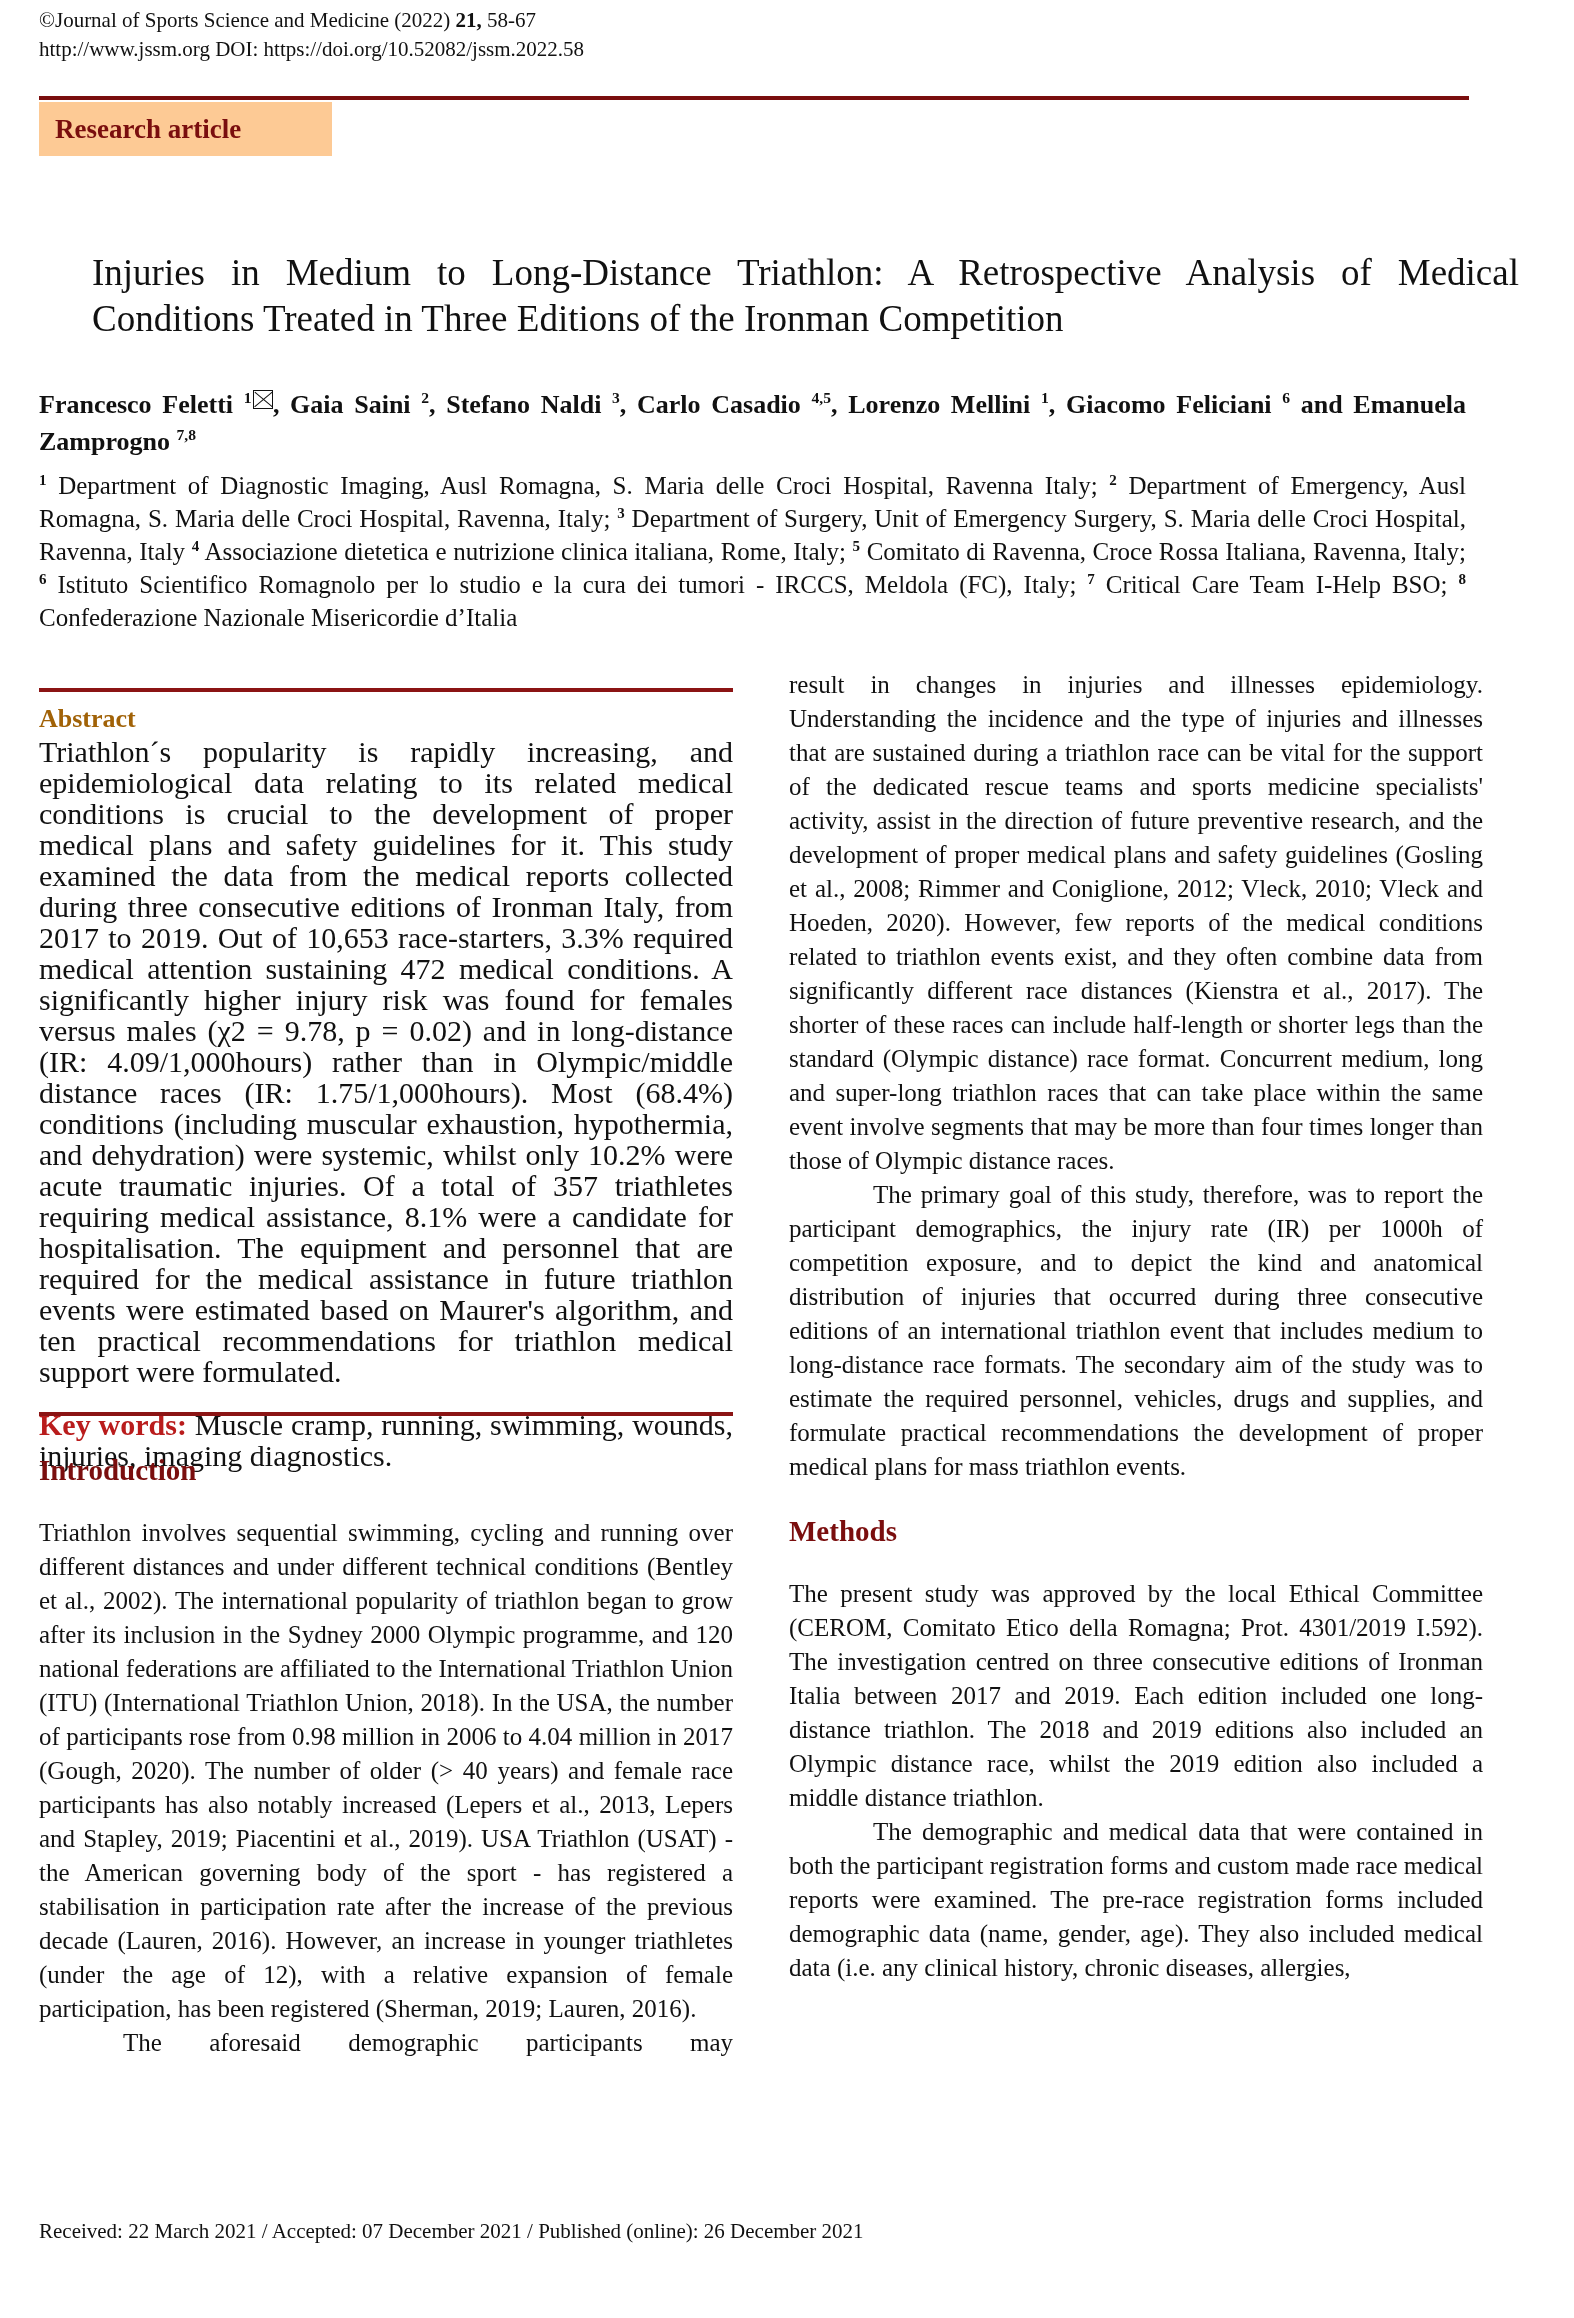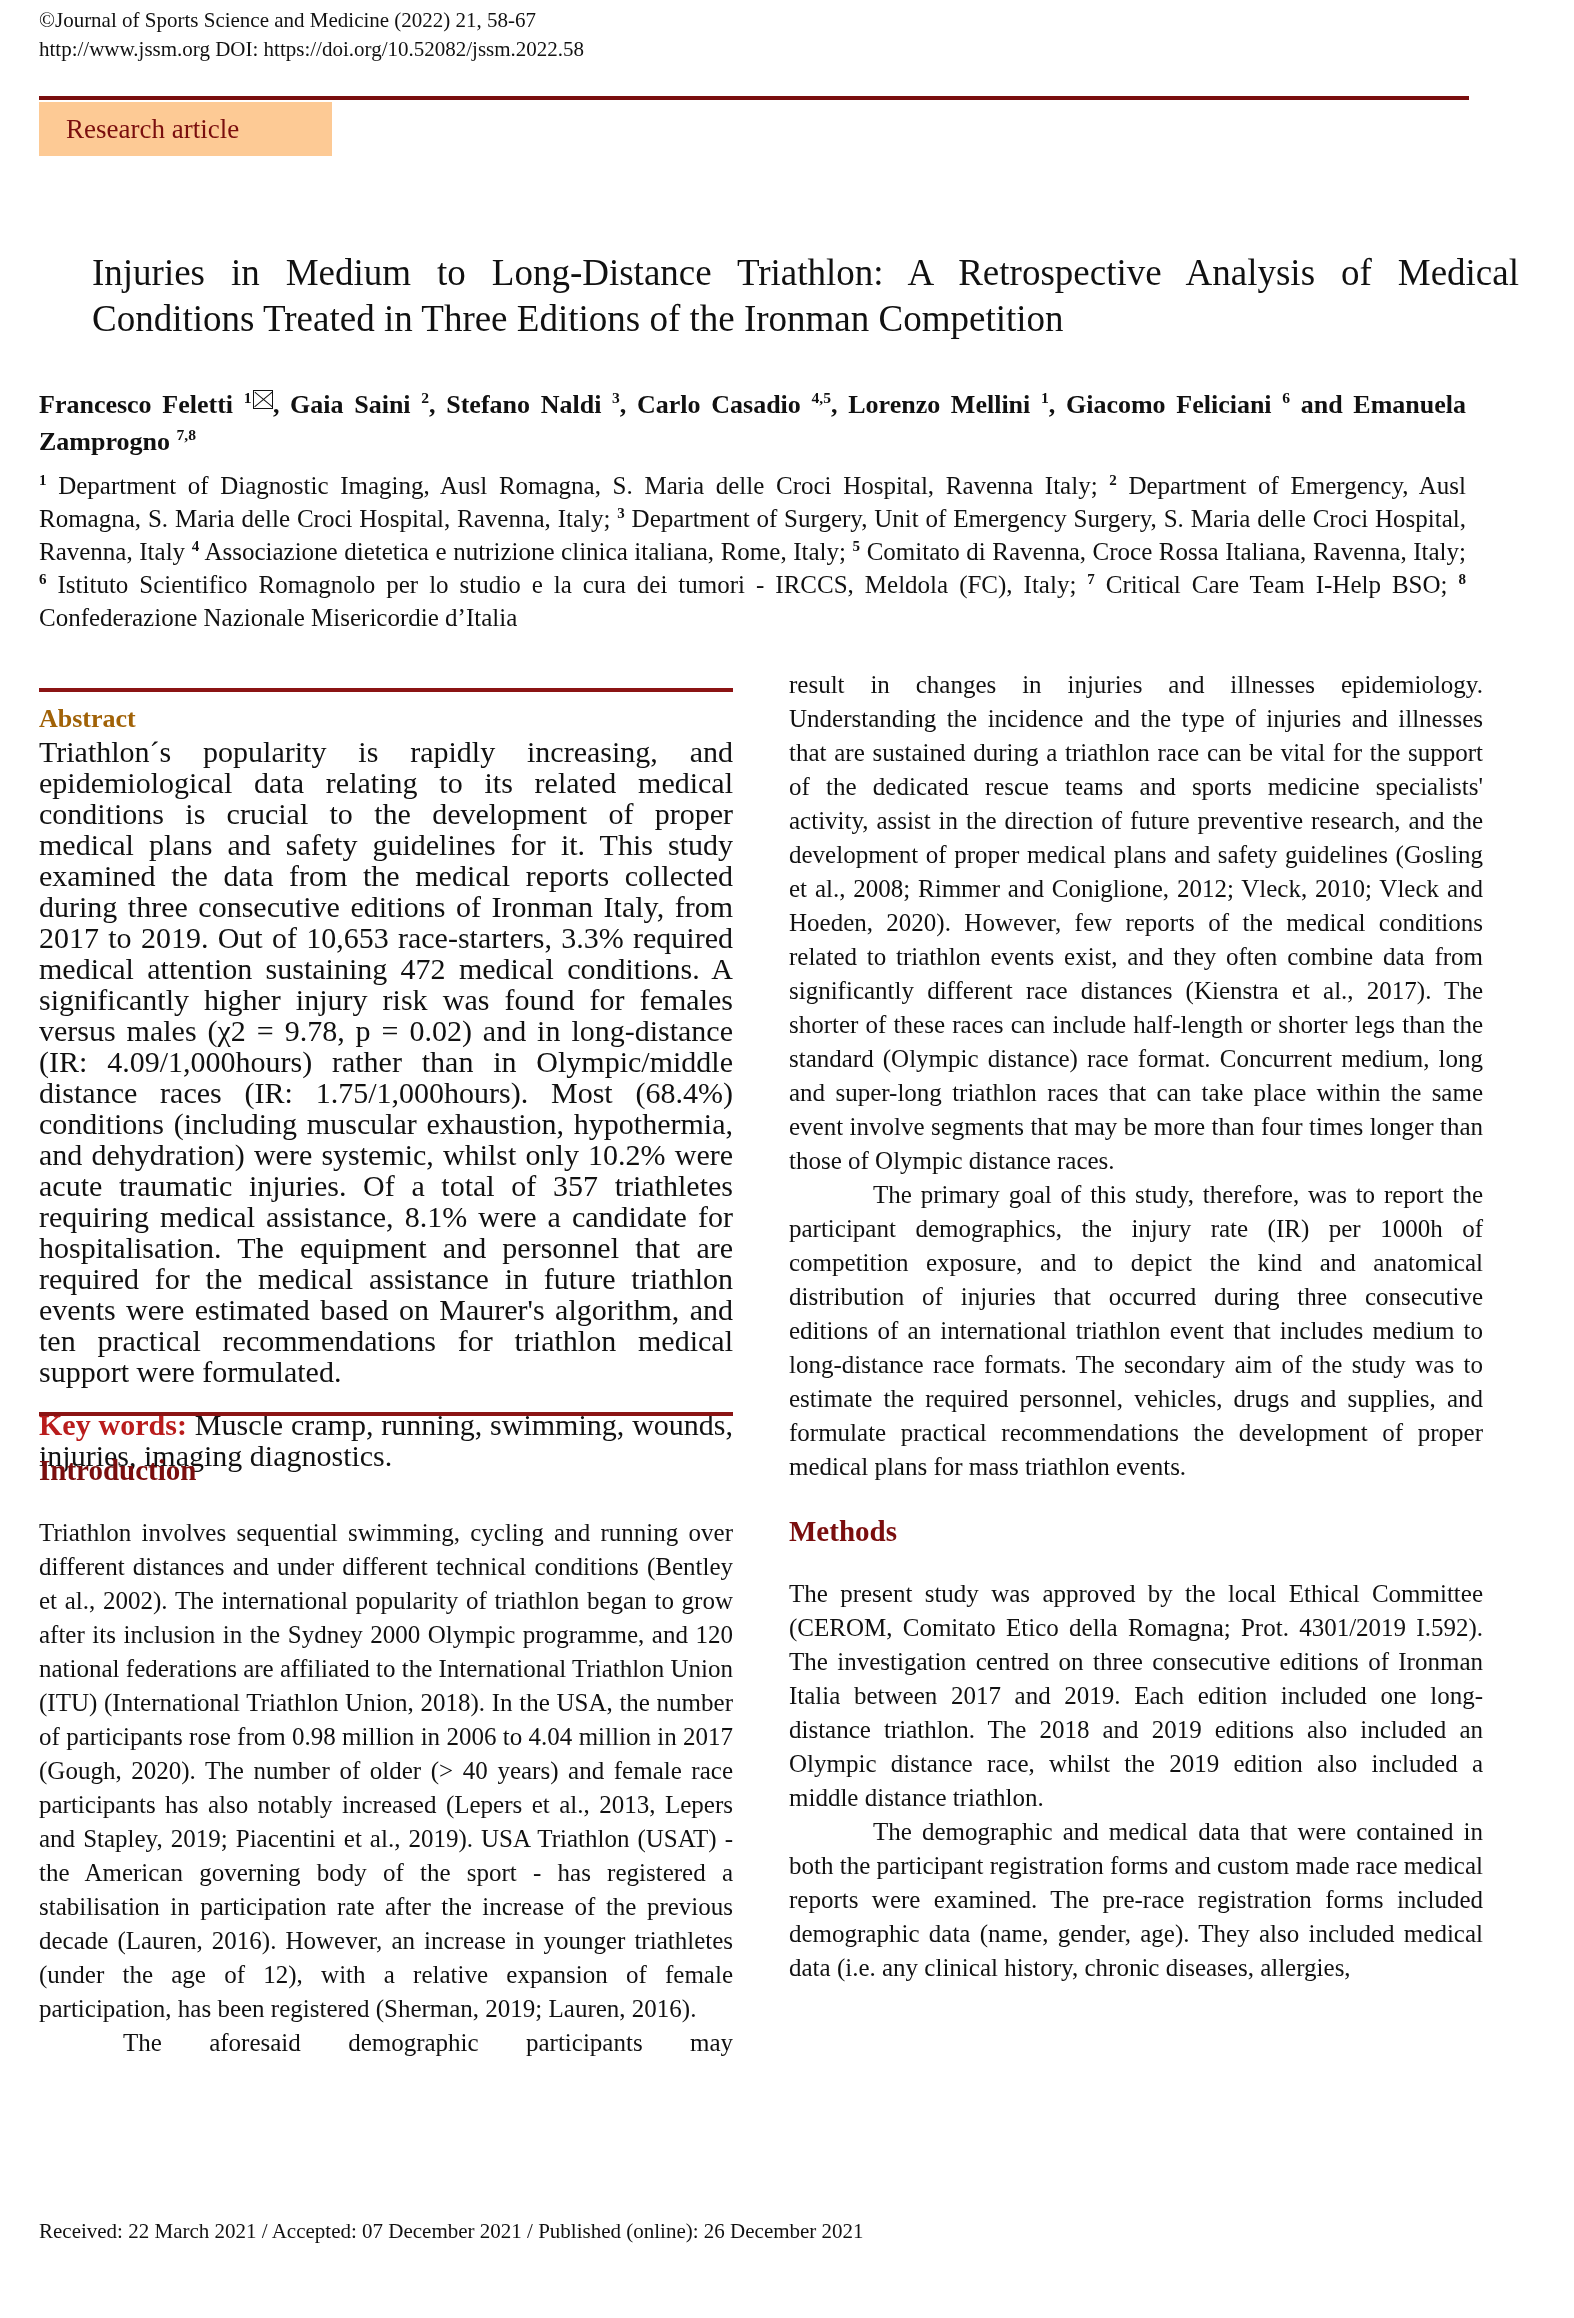--- a/index.html
+++ b/index.html
@@ -1,22 +1,22 @@
 <!DOCTYPE html>
 <html style="font-size:11.4px"><head>
 <meta charset="utf-8">
 <style>
   html, body { margin:0; padding:0; background:#ffffff; }
   body { width:1575px; height:2319px; position:relative; overflow:hidden;
          font-family:"Liberation Serif", "DejaVu Serif", serif; color:#111; }
   .hdr { position:absolute; left:39px; top:5.7px; font-size:21px; line-height:29px; }
-  .hdr b { font-weight:normal;text-align:right; }
+  .hdr b { font-weight:bold;text-align:right; }
   .topline { position:absolute; left:39px; top:96px; width:1430px; height:3.6px; background:#7a0e0e; }
   .badge { position:absolute; left:39px; top:102px; width:293px; height:54px; background:#fdca95;
-           color:#7a0e0e; font-weight:normal; font-size:27px; line-height:54px; padding-left:27px; box-sizing:border-box; }
+           color:#7a0e0e; font-weight:bold; font-size:27px; line-height:54px; padding-left:16px; box-sizing:border-box; }
   .title { position:absolute; left:56px; top:250px; width:1427px; font-weight:normal; font-size:37px;
            line-height:46px; text-align:justify; text-align-last:left;margin-left:36px; }
   .authors { position:absolute; left:39px; top:386px; width:1427px; font-weight:bold; font-size:26px;
              line-height:37px; text-align:justify; }
   .authors sup, .affil sup { font-size:60%; vertical-align:super; line-height:0; }
   .mail { display:inline-block; width:20px; height:18.6px; border:1.4px solid #111; position:relative; vertical-align:4.3px; box-sizing:border-box; margin-left:1.4px; }
   .mail:before, .mail:after { content:""; position:absolute; top:7.9px; left:-2.1px; width:23px; height:1.4px; background:#111; }
   .mail:before { transform:rotate(40deg); }
   .mail:after { transform:rotate(-40deg); }
   .affil { position:absolute; left:39px; top:469px; width:1427px; font-size:25px; line-height:33px;

